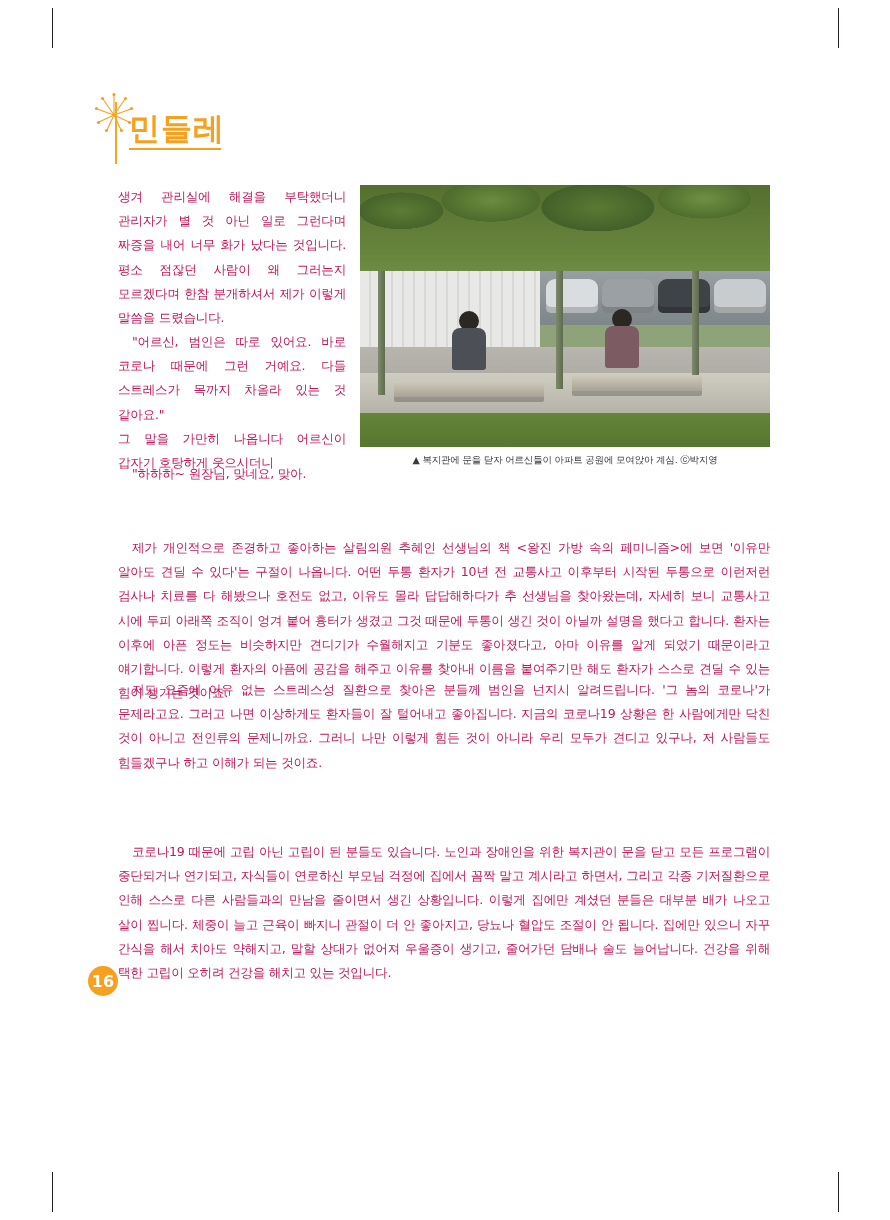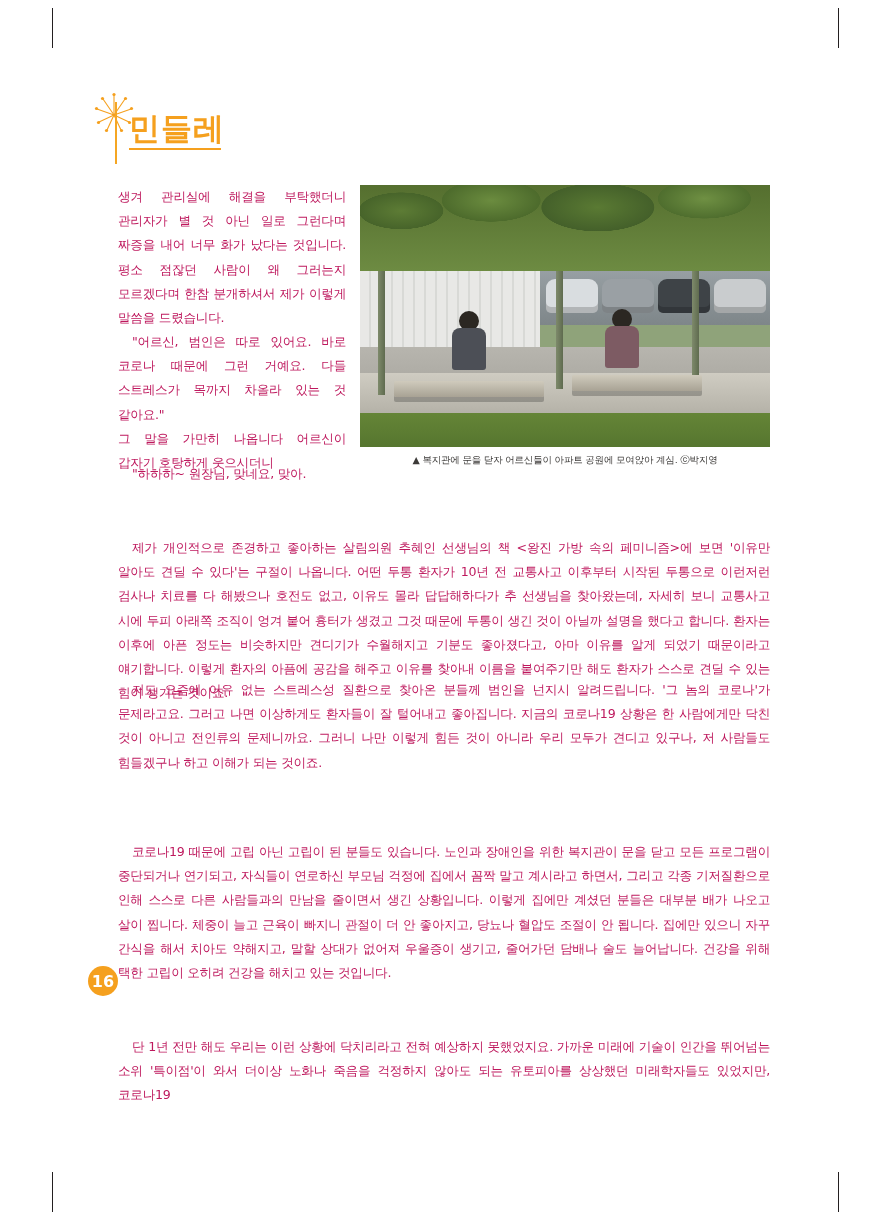--- a/index.html
+++ b/index.html
@@ -310,19 +310,16 @@
   </div>
 
   <div class="full" style="top:678px;">
     <p class="body indent">저도 요즘에 이유 없는 스트레스성 질환으로 찾아온 분들께 범인을 넌지시 알려드립니다. '그 놈의 코로나'가 문제라고요. 그러고 나면 이상하게도 환자들이 잘 털어내고 좋아집니다. 지금의 코로나19 상황은 한 사람에게만 닥친 것이 아니고 전인류의 문제니까요. 그러니 나만 이렇게 힘든 것이 아니라 우리 모두가 견디고 있구나, 저 사람들도 힘들겠구나 하고 이해가 되는 것이죠.</p>
   </div>
 
   <div class="full" style="top:840px;">
     <p class="body indent">코로나19 때문에 고립 아닌 고립이 된 분들도 있습니다. 노인과 장애인을 위한 복지관이 문을 닫고 모든 프로그램이 중단되거나 연기되고, 자식들이 연로하신 부모님 걱정에 집에서 꼼짝 말고 계시라고 하면서, 그리고 각종 기저질환으로 인해 스스로 다른 사람들과의 만남을 줄이면서 생긴 상황입니다. 이렇게 집에만 계셨던 분들은 대부분 배가 나오고 살이 찝니다. 체중이 늘고 근육이 빠지니 관절이 더 안 좋아지고, 당뇨나 혈압도 조절이 안 됩니다. 집에만 있으니 자꾸 간식을 해서 치아도 약해지고, 말할 상대가 없어져 우울증이 생기고, 줄어가던 담배나 술도 늘어납니다. 건강을 위해 택한 고립이 오히려 건강을 해치고 있는 것입니다.</p>
   </div>
 
-  <div class="full" style="top:1035px;">
-    <p class="body indent">단 1년 전만 해도 우리는 이런 상황에 닥치리라고 전혀 예상하지 못했었지요. 가까운 미래에 기술이 인간을 뛰어넘는 소위 '특이점'이 와서 더이상 노화나 죽음을 걱정하지 않아도 되는 유토피아를 상상했던 미래학자들도 있었지만, 코로나19</p>
-  </div>
 
   <div class="page-number">16</div>
 
 </div>
 
 </body></html>

